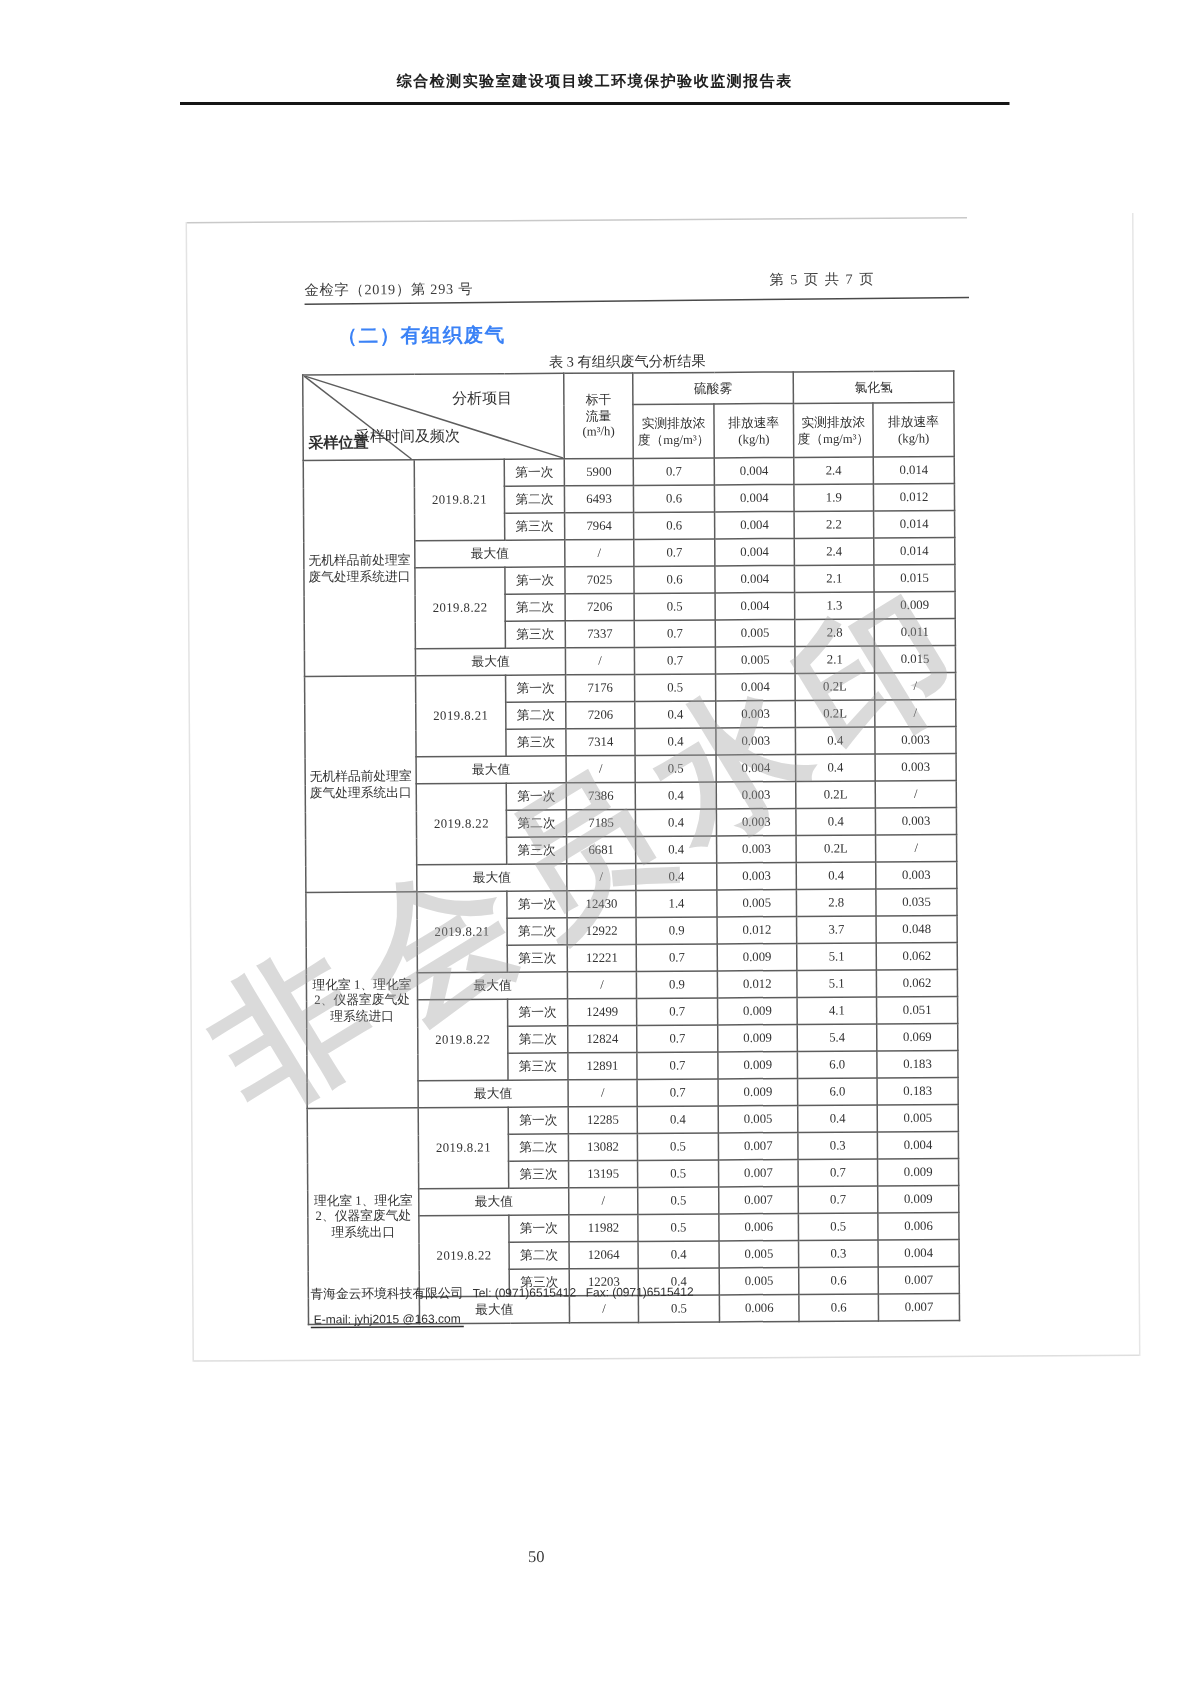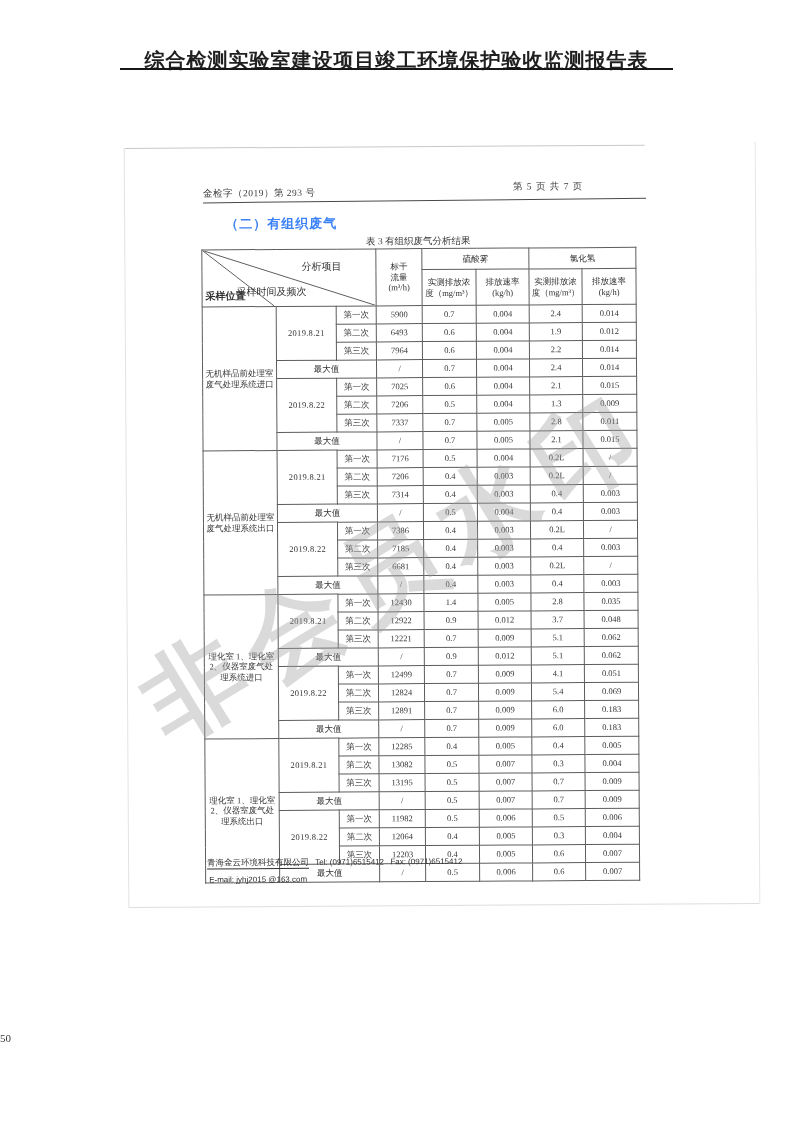--- a/index.html
+++ b/index.html
@@ -3,24 +3,24 @@
 <meta charset="utf-8">
 <style>
   html,body{margin:0;padding:0;}
   body{
     width:793px;height:1122px;position:relative;background:#ffffff;overflow:hidden;
     font-family:"Liberation Serif","DejaVu Serif",serif;color:#2e2e2e;
   }
   
   .doc-title{
     position:absolute;left:0;top:47px;width:793px;text-align:center;
-    font-size:20px;font-weight:600;letter-spacing:1px;color:#1f1f1f;text-decoration:underline;
+    font-size:10px;font-weight:600;letter-spacing:1px;color:#1f1f1f;
   }
   .title-rule{position:absolute;left:120px;top:68px;width:553px;height:2px;background:#161616;}
-  .page-number{position:absolute;left:0;top:1032px;width:715px;text-align:left;font-size:11px;color:#3a3a3a;}
+  .page-number{position:absolute;left:0;top:1032px;width:715px;text-align:center;font-size:11px;color:#3a3a3a;}
 
   
   .scan{position:absolute;left:115px;top:130px;width:650px;height:790px;transform:rotate(-0.35deg);}
   .scan-edge{position:absolute;background:#d6d6d6;}
   .edge-top{left:12px;top:16px;width:520px;height:1px;background:#c9c9c9;}
   .edge-left{left:11px;top:16px;width:1px;height:760px;background:#e3e3e3;}
   .edge-right{left:642px;top:14px;width:1px;height:762px;background:#e6e6e6;}
   .edge-bottom{left:12px;top:775px;width:630px;height:1px;background:#dedede;}
 
   .ref-number{position:absolute;left:90px;top:56px;font-size:9.5px;color:#3c3c3c;letter-spacing:.5px;}
@@ -47,21 +47,21 @@
   .diag-cell{position:relative;padding:0;}
   .diag-cell svg{position:absolute;left:0;top:0;width:100%;height:100%;}
   .diag-lab{position:absolute;font-size:10px;color:#303030;white-space:nowrap;}
   .lab-item{left:99px;top:11px;}
   .lab-time{left:34px;top:36px;text-align:right;}
   .lab-pos{left:3px;top:40px;font-weight:bold;}
   .pre{white-space:pre-line;}
 
   
   .scan-footer{position:absolute;left:90px;top:726px;font-size:8.5px;color:#2f2f2f;white-space:nowrap;}
-  .scan-footer .company{border-bottom:1px solid #2f2f2f;padding-bottom:1px;margin-right:4px;}
+  .scan-footer .company{border-bottom:1px solid #2f2f2f;padding-bottom:17px;margin-right:4px;}
   .scan-footer .lat{font-family:"Liberation Sans","DejaVu Sans",sans-serif;font-size:8px;}
   .scan-footer2{position:absolute;left:92px;top:744px;font-size:8px;color:#2f2f2f;font-family:"Liberation Sans","DejaVu Sans",sans-serif;}
 
   
   .watermark{
     position:absolute;left:-20px;top:360px;width:600px;height:150px;
     text-align:center;font-size:100px;line-height:150px;font-weight:700;
     letter-spacing:14px;color:rgba(158,158,158,0.38);
     transform:rotate(-31deg);pointer-events:none;z-index:5;
     font-family:"Liberation Sans","DejaVu Sans",sans-serif;white-space:nowrap;

